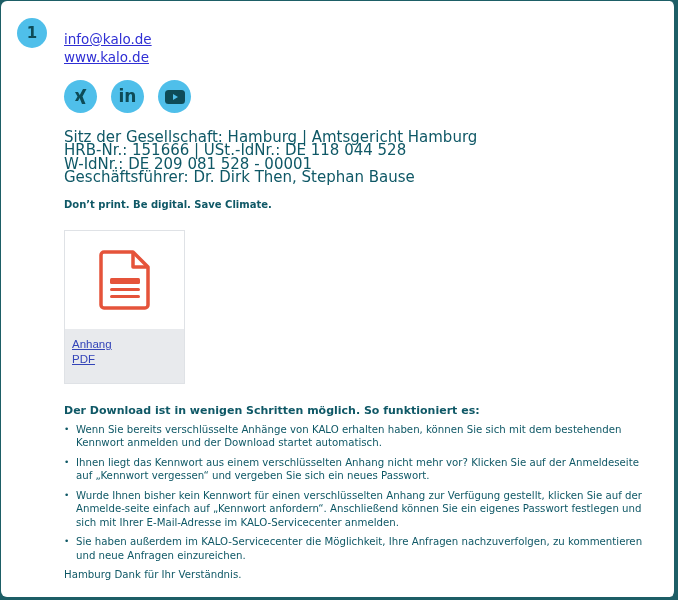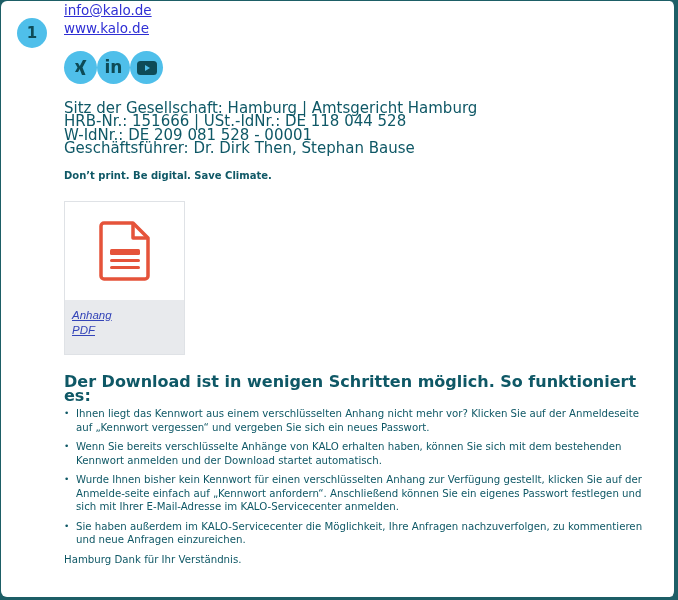--- a/index.html
+++ b/index.html
@@ -12,38 +12,38 @@
       position: absolute; left: 1px; top: 1px; width: 673px; height: 596px;
       background: #ffffff;
       border-radius: 6px;
       border-right: 2px solid #1d5e66;
     }
     .badge {
       position: absolute; left: 16px; top: 17px; width: 30px; height: 30px;
       border-radius: 50%; background: #4fbfea; color: #0e4b57;
       font-weight: bold; font-size: 15px; text-align: center; line-height: 30px;
     }
-    .content { position: absolute; left: 63px; top: 0; width: 590px; color: #0f5866; }
+    .content { position: absolute; left: 63px; top: 29px; width: 590px; color: #0f5866; }
     a.link { color: #1a0dab; color: #2f2fd4; text-decoration: underline; font-size: 13.5px; line-height: 18px; display: block; }
-    .socials { display: flex; margin-top: 14px; }
+    .socials { display: flex; gap: 14px; margin-top: 14px; }
     .soc {
       width: 33px; height: 33px; border-radius: 50%; background: #4fbfea;
       display: flex; align-items: center; justify-content: center;
     }
     .legal { margin-top: 18px; font-size: 15px; line-height: 13.3px; }
     .claim { margin-top: 15px; font-size: 10px; font-weight: bold; }
     .attach {
       margin-top: 20px; width: 119px; height: 152px; border: 1px solid #dfe2e6;
       background: #fff; position: relative;
     }
     .attach .top { height: 98px; display: flex; align-items: center; justify-content: center; }
     .attach .bot { height: 54px; background: #e8eaed; padding: 8px 0 0 7px; box-sizing: border-box; }
-    .attach a { display: block; color: #3344b8; font-family: "Liberation Sans", sans-serif; font-size: 11.5px; line-height: 14.5px; text-decoration: underline; font-style: italic; }
+    .attach a { display: block; color: #3344b8; font-family: "Liberation Sans", sans-serif; font-size: 11.5px; line-height: 14.5px; text-decoration: underline; }
     .howto { margin-top: 20px; font-size: 10.2px; line-height: 13.5px; }
-    .howto h4 { margin: 0 0 5px 0; font-size: 16px; font-weight: bold; }
+    .howto h4 { margin: 0 0 5px 0; font-size: 11px; font-weight: bold; }
     .howto ul { margin: 0; padding: 0; list-style: none; }
     .howto li { position: relative; padding-left: 12px; margin-bottom: 6px; }
     .howto li::before { content: "•"; position: absolute; left: 0; top: 0; font-size: 9px; }
     .howto p { margin: 4px 0 0 0; }
   </style>
 </head>
 <body>
 
 <div class="frame">
   <div class="badge">1</div>
@@ -91,21 +91,21 @@
       </div>
       <div class="bot">
         <a>Anhang</a>
         <a>PDF</a>
       </div>
     </div>
 
     <div class="howto">
       <h4>Der Download ist in wenigen Schritten möglich. So funktioniert es:</h4>
       <ul>
+        <li>Wenn Sie bereits verschlüsselte Anhänge von KALO erhalten haben, können Sie sich mit dem bestehenden Kennwort anmelden und der Download startet automatisch.</li>
         <li>Ihnen liegt das Kennwort aus einem verschlüsselten Anhang nicht mehr vor? Klicken Sie auf der Anmeldeseite auf „Kennwort vergessen“ und vergeben Sie sich ein neues Passwort.</li>
-        <li>Wenn Sie bereits verschlüsselte Anhänge von KALO erhalten haben, können Sie sich mit dem bestehenden Kennwort anmelden und der Download startet automatisch.</li>
         <li>Wurde Ihnen bisher kein Kennwort für einen verschlüsselten Anhang zur Verfügung gestellt, klicken Sie auf der Anmelde-seite einfach auf „Kennwort anfordern“. Anschließend können Sie ein eigenes Passwort festlegen und sich mit Ihrer E-Mail-Adresse im KALO-Servicecenter anmelden.</li>
         <li>Sie haben außerdem im KALO-Servicecenter die Möglichkeit, Ihre Anfragen nachzuverfolgen, zu kommentieren und neue Anfragen einzureichen.</li>
       </ul>
       <p>Hamburg Dank für Ihr Verständnis.</p>
     </div>
   </div>
 </div>
 
 </body></html>

